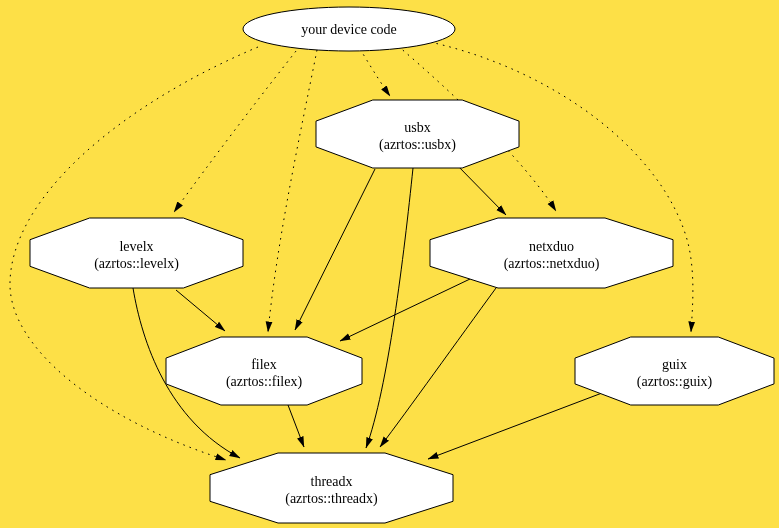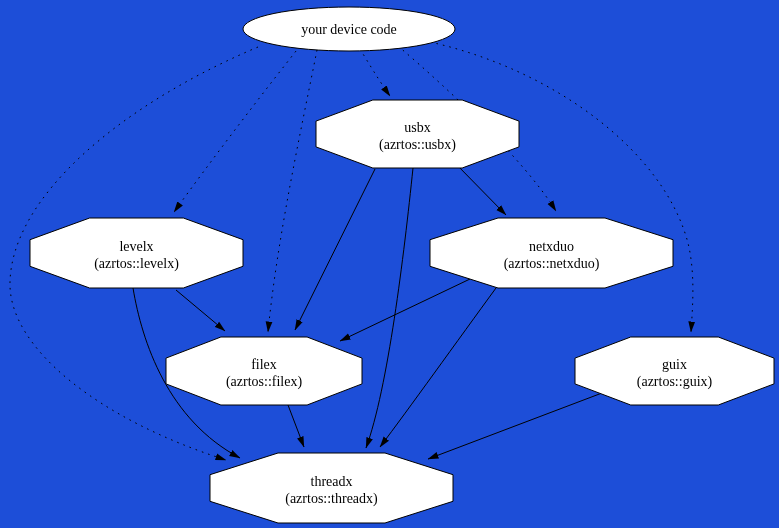--- a/index.html
+++ b/index.html
@@ -4,21 +4,21 @@
 <style>
   html, body {
     margin: 0;
     padding: 0;
     background: #ffffff;
   }
   #canvas {
     position: relative;
     width: 779px;
     height: 528px;
-    background: #1d4ed8;
+    background: #fde047;
     font-family: "Liberation Serif", "DejaVu Serif", serif;
   }
   svg text {
     font-family: "Liberation Serif", "DejaVu Serif", serif;
     font-size: 14px;
     fill: #000000;
   }
   svg .edge {
     fill: none;
     stroke: #000000;

